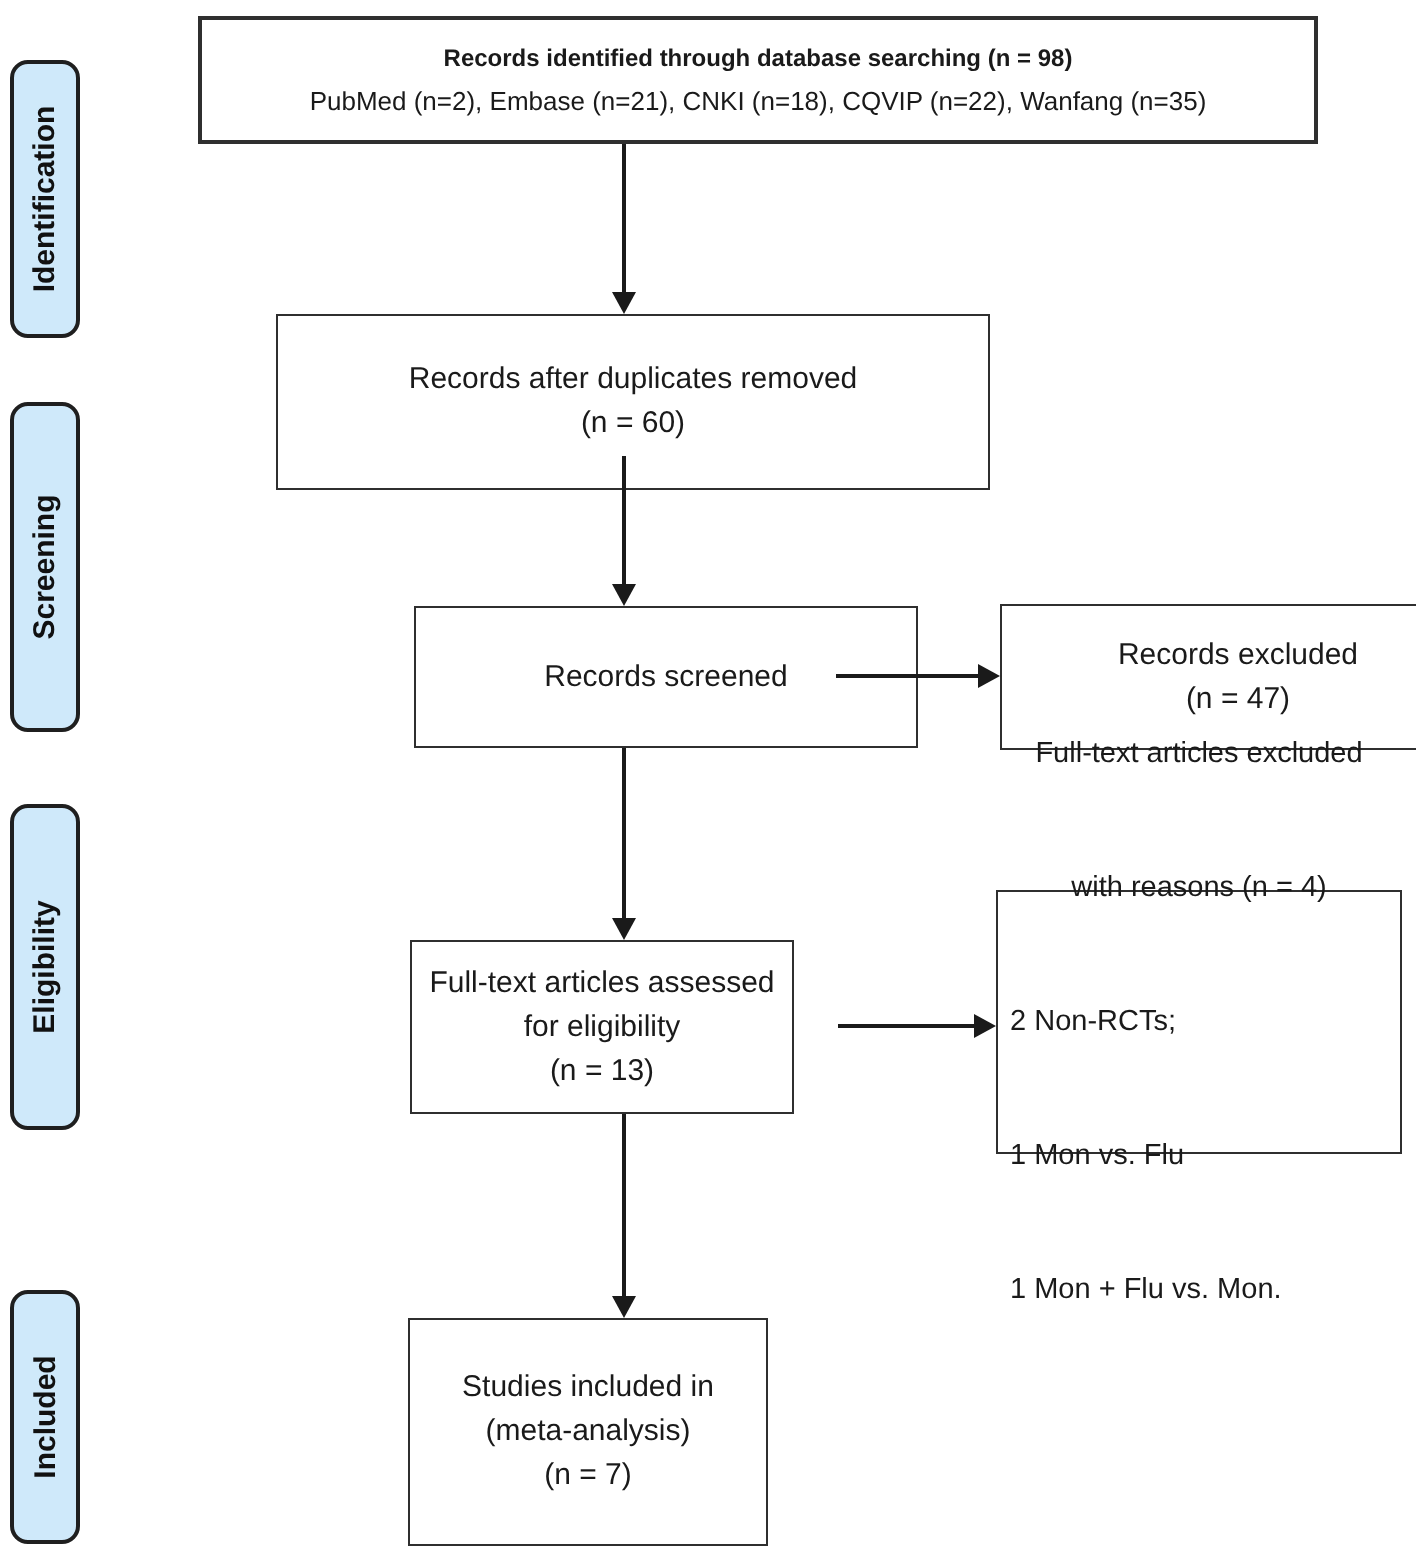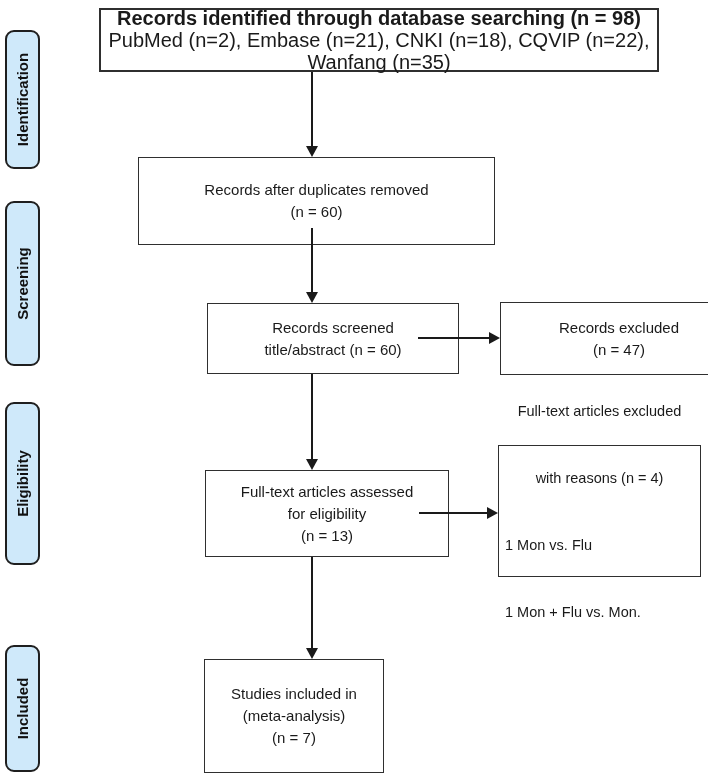--- a/index.html
+++ b/index.html
@@ -52,26 +52,26 @@
     justify-content: center;
     text-align: center;
     font-size: 15px;
     line-height: 22px;
     color: #1a1a1a;
   }
   #box-identified {
     left: 99px; top: 8px; width: 560px; height: 64px;
     border-width: 2px;
   }
-  #box-identified .title { font-weight: bold; font-size: 20px; }
-  #box-identified .subtitle { font-size: 20px; }
+  #box-identified .title { font-weight: bold; font-size: 12px; }
+  #box-identified .subtitle { font-size: 13px; }
   #box-duplicates { left: 138px; top: 157px; width: 357px; height: 88px; }
   #box-screened   { left: 207px; top: 303px; width: 252px; height: 71px; }
   #box-excluded   { left: 500px; top: 302px; width: 238px; height: 73px; }
-  #box-fulltext   { left: 205px; top: 470px; width: 244px; height: 87px; }
+  #box-fulltext   { left: 205px; top: 470px; width: 192px; height: 87px; }
   #box-ft-excluded {
     left: 498px; top: 445px; width: 203px; height: 132px;
     text-align: left;
     padding: 4px 6px;
     font-size: 14.5px;
     line-height: 22px;
     justify-content: center;
     gap: 45px;
   }
   #box-ft-excluded .centered { text-align: center; }
@@ -128,37 +128,37 @@
     <div class="subtitle">PubMed (n=2), Embase (n=21), CNKI (n=18), CQVIP (n=22), Wanfang (n=35)</div>
   </div>
 
   <div class="fbox" id="box-duplicates">
     <div>Records after duplicates removed</div>
     <div>(n = 60)</div>
   </div>
 
   <div class="fbox" id="box-screened">
     <div>Records screened</div>
-    <div>title/abstract (n = 60)</div>
   </div>
 
   <div class="fbox" id="box-excluded">
     <div>Records excluded</div>
     <div>(n = 47)</div>
   </div>
 
   <div class="fbox" id="box-fulltext">
     <div>Full-text articles assessed</div>
     <div>for eligibility</div>
     <div>(n = 13)</div>
   </div>
 
   <div class="fbox" id="box-ft-excluded">
     <div class="centered">Full-text articles excluded</div>
     <div class="centered">with reasons (n = 4)</div>
+    <div>2 Non-RCTs;</div>
     <div>1 Mon vs. Flu</div>
     <div>1 Mon + Flu vs. Mon.</div>
   </div>
 
   <div class="fbox" id="box-included">
     <div>Studies included in</div>
     <div>(meta-analysis)</div>
     <div>(n = 7)</div>
   </div>
 

